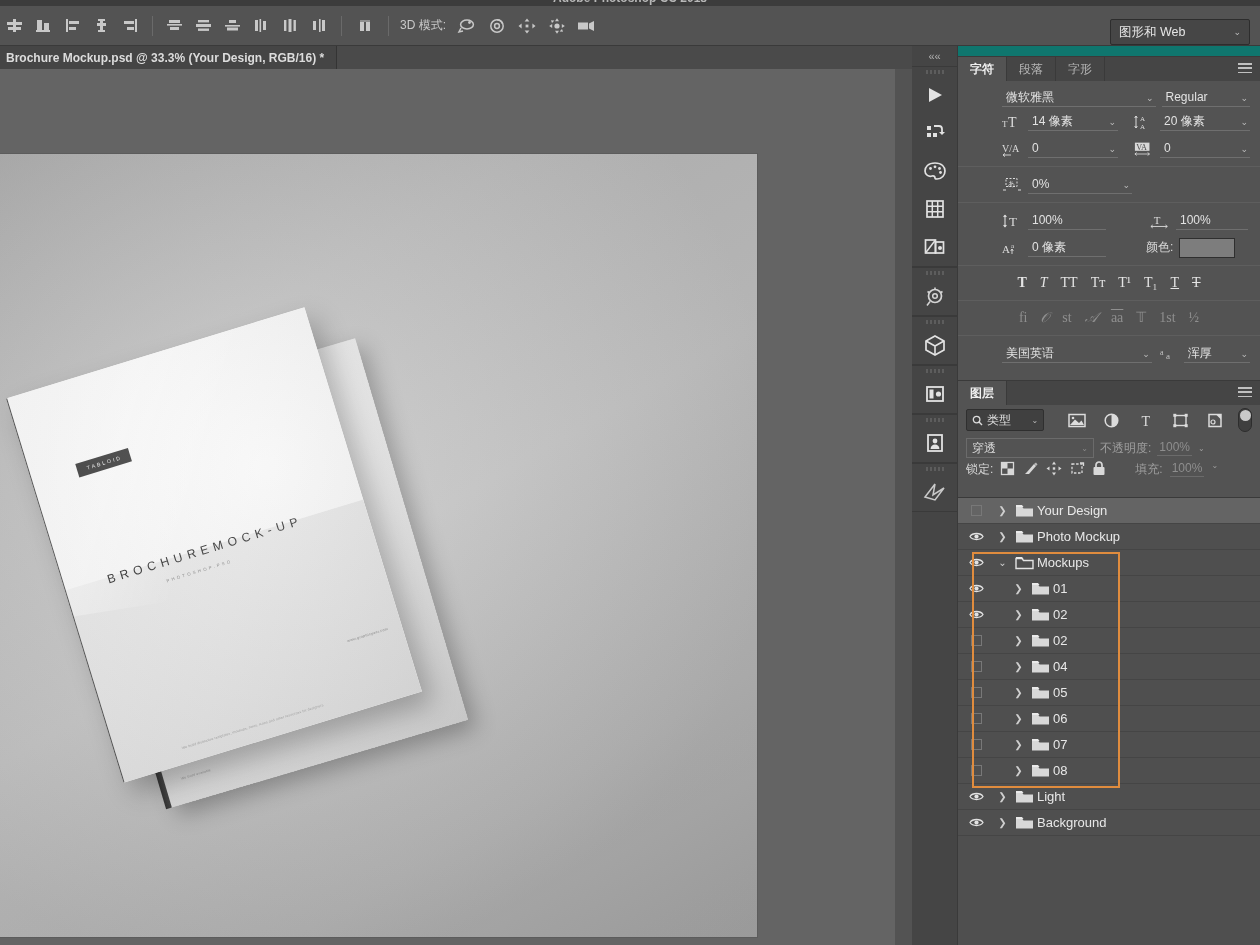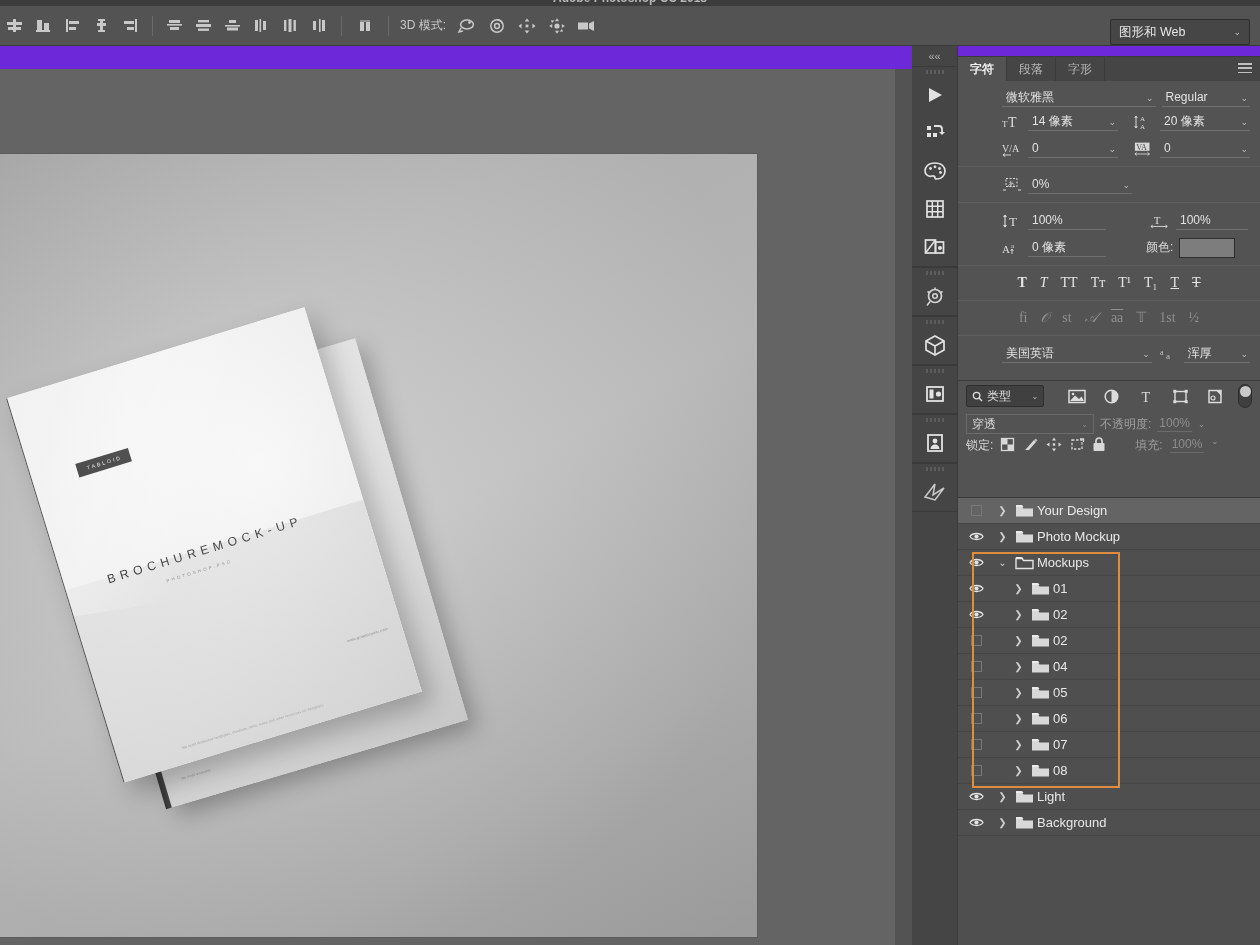--- a/index.html
+++ b/index.html
@@ -2,21 +2,21 @@
 <html><head>
 <meta charset="utf-8">
 <style>
   * { box-sizing: border-box; margin: 0; padding: 0; }
   html, body {
     width: 1260px; height: 945px;
     background: #535353;
     font-family: "Liberation Sans", "DejaVu Sans", sans-serif;
     overflow: hidden;
   }
-  .app { position: relative; width: 1260px; height: 945px; background: #6d28d9; padding-left: 28px; }
+  .app { position: relative; width: 1260px; height: 945px; background: #0f766e; padding-left: 28px; }
 
   
   .titlebar {
     position: absolute; left: 0; top: 0; width: 1260px; height: 6px;
     background: #3c3c3c; overflow: hidden;
   }
   .titlebar-text {
     position: absolute; left: 0; right: 0; top: -9px;
     text-align: center; color: #b8b8b8; font-size: 12px; font-weight: bold;
     white-space: nowrap;
@@ -415,20 +415,23 @@
           <path d="M14 6.5 L19 4 V14 L14 11.5 Z" fill="#c8c8c8"></path>
         </svg>
     </div>
 
     <div class="ws-select">
       <span class="lbl">图形和 Web</span>
       <span class="car">⌄</span>
     </div>
   </div>
 
+  <div class="doc-tab-bar">
+    <div class="doc-tab">Brochure Mockup.psd @ 33.3% (Your Design, RGB/16) *</div>
+  </div>
 
   <div class="canvas-area">
     <div class="artboard">
 
       <div class="sheet-back">
         <div class="sheet-back-spine"></div>
         <div class="sheet-back-txt">We build
 available</div>
       </div>
 
@@ -719,20 +722,24 @@
           </svg>
       </span>
       <div class="fld" style="width:76px">
         <span>浑厚</span>
         <span class="car">⌄</span>
       </div>
     </div>
   </div>
 
   <div class="panel-layers">
+    <div class="panel-tabs">
+      <div class="ptab active">图层</div>
+      <div class="pmenu"></div>
+    </div>
 
     <div class="filter-row">
       <div class="filter-type">
         <svg width="11" height="11" viewBox="0 0 11 11">
             <circle cx="4.6" cy="4.6" r="3.3" fill="none" stroke="#dcdcdc" stroke-width="1.3"></circle>
             <path d="M7.1 7.1 L10 10" stroke="#dcdcdc" stroke-width="1.4"></path>
           </svg>
         <span>类型</span>
         <span class="car">⌄</span>
       </div>

